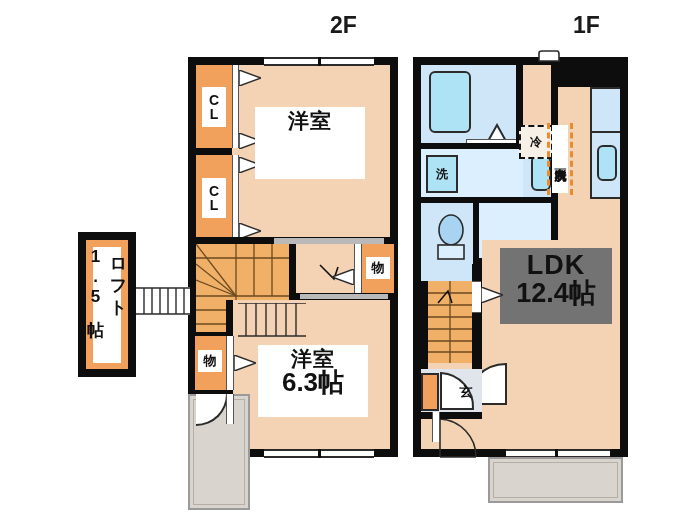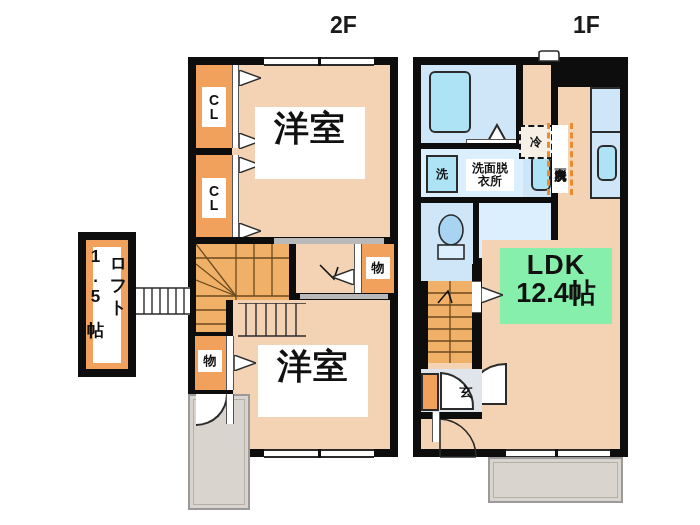--- a/index.html
+++ b/index.html
@@ -47,24 +47,24 @@
     color: #111111;
     line-height: 1.02;
     text-align: center;
     font-family: "Liberation Sans", "DejaVu Sans", sans-serif;
   }
   .room-name {
     background: #ffffff;
     font-weight: bold;
     white-space: nowrap;
   }
-  .room-name .l1 { display:block; font-size: 35px; letter-spacing: 1px;}
+  .room-name .l1 { display:block; font-size: 21px; letter-spacing: 1px;}
   .room-name .l2 { display:block; font-size: 26px; letter-spacing: 0px;}
 
-  .ldk-name { background:#86efac; font-weight: bold; }
+  .ldk-name { background:#737373; font-weight: bold; }
   .ldk-name .l1 { display:block; font-size: 27px; letter-spacing: 1px; }
   .ldk-name .l2 { display:block; font-size: 27px; }
 
   .tag {
     background: #ffffff;
     font-size: 13px;
     font-weight: bold;
     display: flex;
     align-items: center;
     justify-content: center;
@@ -263,20 +263,21 @@
     </div>
     <div class="abs white" style="left:148px; top:291px; width:8px; height:54px; border-left:1px solid #555; border-right:1px solid #555;"></div>
     <div class="abs" style="left:156px; top:310px;">
       <svg width="22" height="16">
           <polygon points="0,0 22,8 0,16" fill="#ffffff" stroke="#2b2b2b" stroke-width="1.5"></polygon>
         </svg>
     </div>
 
     <div class="abs label room-name" style="left:180px; top:300px; width:110px; height:72px; padding-top:3px;">
       <span class="l1">洋室</span>
+      <span class="l2">6.3帖</span>
     </div>
 
     <div class="abs window" style="left:186px; top:404px; width:110px; height:9px;"></div>
     <div class="abs wall" style="left:240px; top:404px; width:3px; height:9px;"></div>
 
     <div class="abs balcony" style="left:110px; top:349px; width:62px; height:116px; border:2px solid #9a9a9a;"></div>
     <div class="abs" style="left:115px; top:354px; width:52px; height:106px; border:1px solid #b3aea6;"></div>
 
     <div class="abs arc arc-br" style="left:118px; top:349px; width:32px; height:32px;"></div>
     <div class="abs white" style="left:148px; top:349px; width:8px; height:30px; border-left:1px solid #555; border-right:1px solid #555;"></div>
@@ -324,24 +325,20 @@
 
     <div class="abs wall" style="left:106px; top:20px; width:7px; height:84px;"></div>
 
     <div class="abs water2" style="left:11px; top:104px; width:132px; height:48px;"></div>
 
     <div class="abs tub fixture" style="left:16px; top:110px; width:32px; height:38px;"></div>
     <div class="abs tag-small" style="left:20px; top:120px; width:24px; height:18px; background:transparent;">
       <span>洗</span>
     </div>
 
-    <div class="abs tag-small" style="left:56px; top:114px; width:48px; height:32px; flex-direction:column;">
-      <span>洗面脱</span>
-      <span>衣所</span>
-    </div>
 
     <div class="abs water" style="left:113px; top:104px; width:35px; height:48px;"></div>
     <div class="abs tub fixture fixture-r" style="left:121px; top:110px; width:20px; height:36px;"></div>
 
     <div class="abs wall" style="left:11px; top:152px; width:137px; height:6px;"></div>
 
     <div class="abs water" style="left:11px; top:158px; width:58px; height:78px;"></div>
 
     <div class="abs" style="left:22px; top:168px;">
       <svg width="38" height="52">

